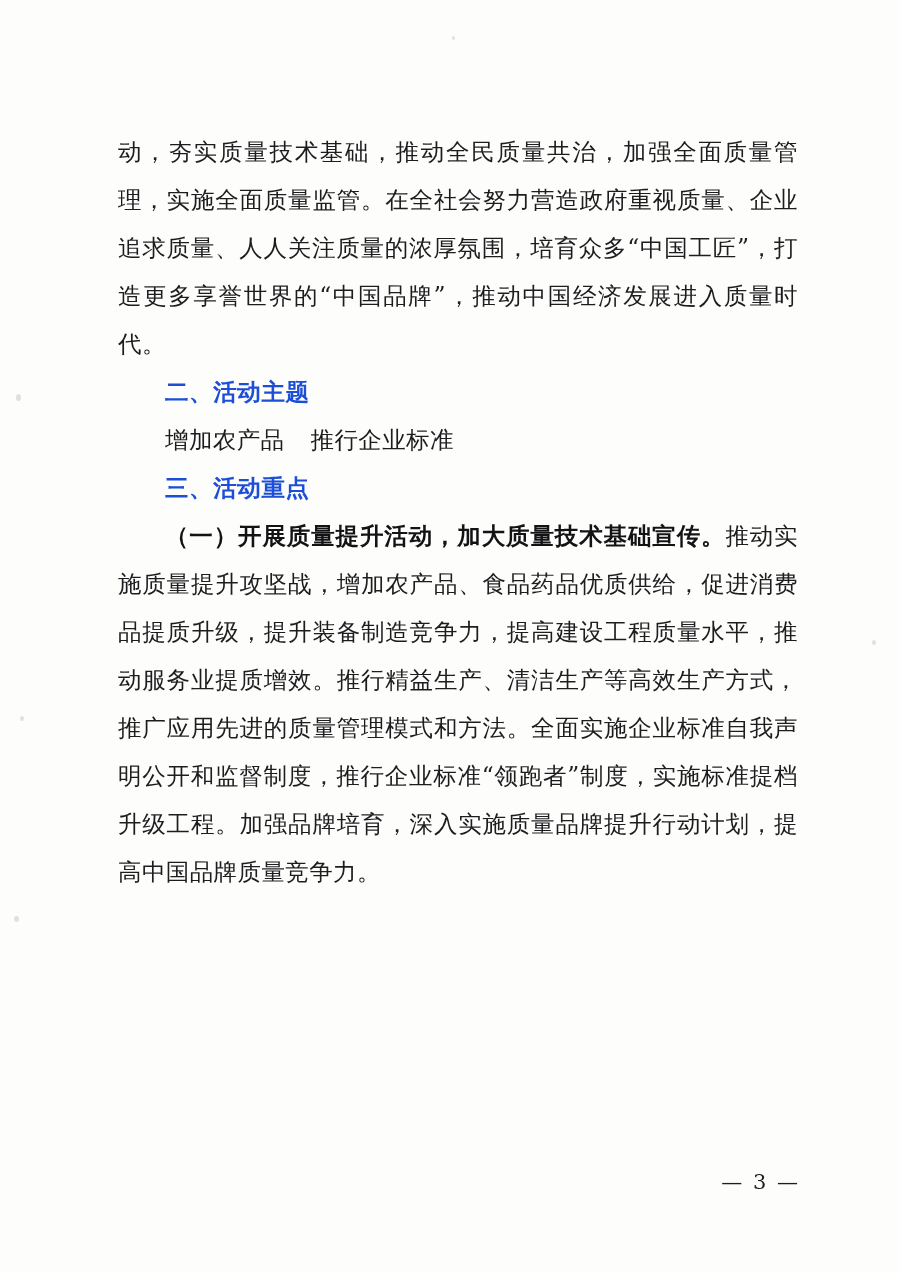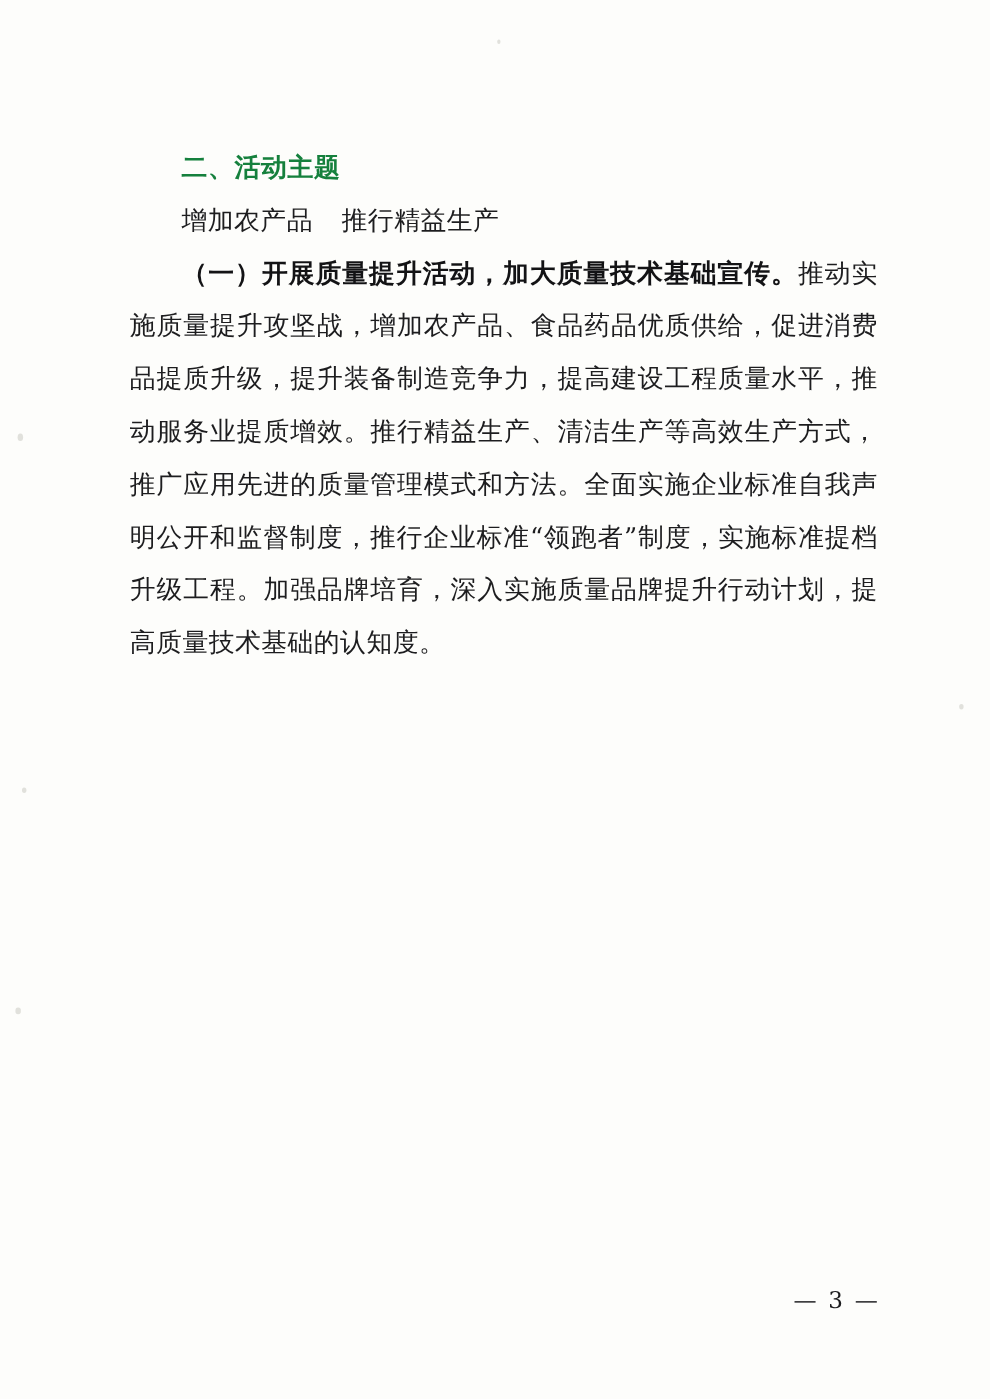--- a/index.html
+++ b/index.html
@@ -45,21 +45,21 @@
   .para.first {
     text-indent: 0;
   }
   .indent {
     text-indent: 47px;
   }
   .heading {
     font-size: 23.5px;
     line-height: 48px;
     font-weight: bold;
-    color: #15803d;
+    color: #1d4ed8;
     text-indent: 47px;
     margin: 0;
     letter-spacing: 0.6px;
   }
   .theme-line {
     font-size: 23.5px;
     line-height: 48px;
     color: #1d1d1f;
     text-indent: 47px;
     margin: 0;
@@ -92,27 +92,29 @@
 <div class="page">
 
   <div class="speck" style="left:16px; top:394px; width:5px; height:7px;"></div>
   <div class="speck" style="left:20px; top:716px; width:4px; height:5px;"></div>
   <div class="speck" style="left:14px; top:916px; width:5px; height:6px;"></div>
   <div class="speck" style="left:872px; top:640px; width:4px; height:5px;"></div>
   <div class="speck" style="left:452px; top:36px; width:3px; height:4px;"></div>
 
   <div class="content">
 
+    <p class="para first">动，夯实质量技术基础，推动全民质量共治，加强全面质量管理，实施全面质量监管。在全社会努力营造政府重视质量、企业追求质量、人人关注质量的浓厚氛围，培育众多“中国工匠”，打造更多享誉世界的“中国品牌”，推动中国经济发展进入质量时代。</p>
 
     <p class="heading">二、活动主题</p>
 
-    <p class="theme-line"><span>增加农产品</span><span class="theme-gap"></span><span>推行精益生产</span></p>
+    <p class="theme-line"><span>增加农产品</span><span class="theme-gap"></span><span>推行企业标准</span></p>
 
+    <p class="heading">三、活动重点</p>
 
-    <p class="para indent"><span class="sec-lead">（一）开展质量提升活动，加大质量技术基础宣传。</span><span>推动实施质量提升攻坚战，增加农产品、食品药品优质供给，促进消费品提质升级，提升装备制造竞争力，提高建设工程质量水平，推动服务业提质增效。推行精益生产、清洁生产等高效生产方式，推广应用先进的质量管理模式和方法。全面实施企业标准自我声明公开和监督制度，推行企业标准“领跑者”制度，实施标准提档升级工程。加强品牌培育，深入实施质量品牌提升行动计划，提高质量技术基础的认知度。</span></p>
+    <p class="para indent"><span class="sec-lead">（一）开展质量提升活动，加大质量技术基础宣传。</span><span>推动实施质量提升攻坚战，增加农产品、食品药品优质供给，促进消费品提质升级，提升装备制造竞争力，提高建设工程质量水平，推动服务业提质增效。推行精益生产、清洁生产等高效生产方式，推广应用先进的质量管理模式和方法。全面实施企业标准自我声明公开和监督制度，推行企业标准“领跑者”制度，实施标准提档升级工程。加强品牌培育，深入实施质量品牌提升行动计划，提高中国品牌质量竞争力。</span></p>
 
     <div class="blockgap"></div>
 
 
   </div>
 
   <div class="page-number">— 3 —</div>
 
 </div>
 

